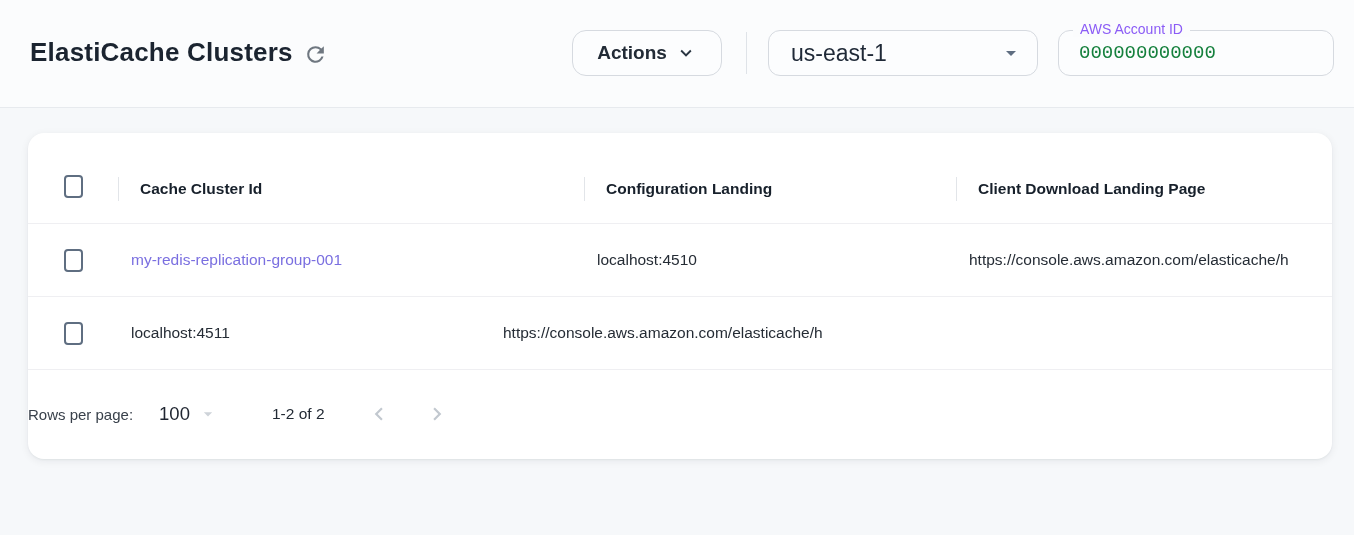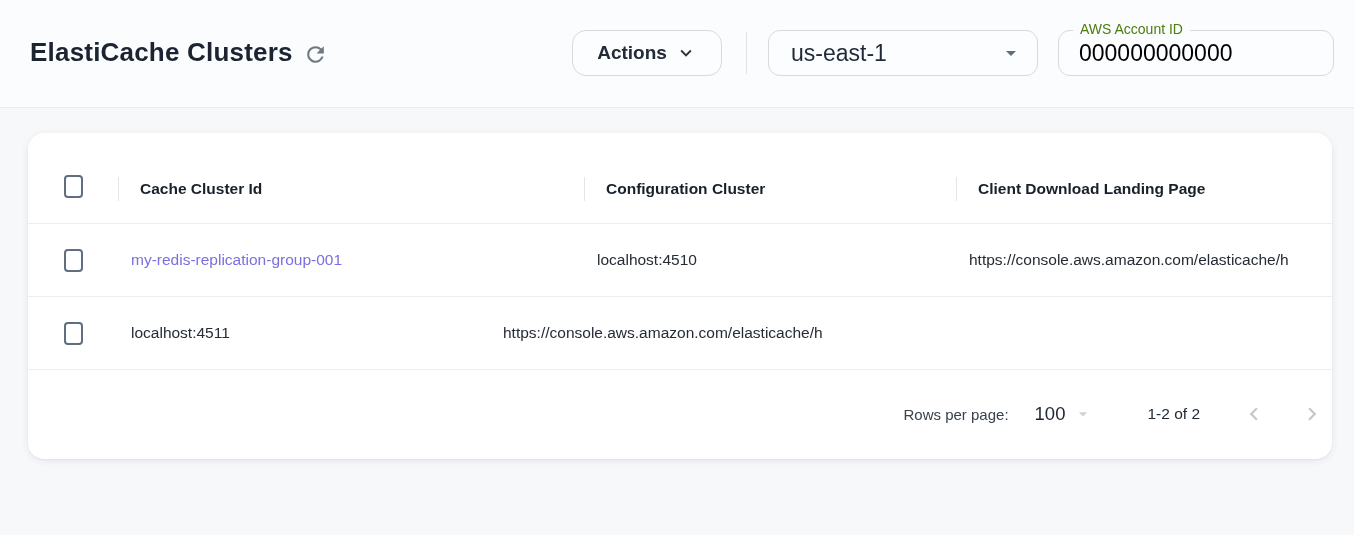--- a/index.html
+++ b/index.html
@@ -47,25 +47,25 @@
     font-size:23px; color:#1f2937;
   }
   .region-select .caret { margin-left:auto; }
   .account-field {
     position:absolute; left:1058px; top:30px; width:276px; height:46px;
     background:#fcfdfe; border:1px solid #d6dae0; border-radius:12px;
   }
   .account-label {
     position:absolute; top:-10px; left:14px;
     padding:0 7px; background:var(--topbar-bg,#fbfcfd);
-    font-size:14px; color:#4d7c0f; white-space:nowrap;
+    font-size:14px; color:#8b5cf6; white-space:nowrap;
   }
   .account-input {
     width:100%; height:100%; border:none; outline:none; background:transparent;
-    padding:0 16px 0 20px; font-family:Liberation Sans, sans-serif; font-size:23px; color:#000000;
+    padding:0 16px 0 20px; font-family:Liberation Mono, monospace; font-size:19px; color:#15803d;
   }
 
   
   .card {
     position:absolute; left:28px; top:133px; width:1304px; height:326px;
     background:var(--card-bg,#ffffff); border-radius:16px;
     box-shadow:0 2px 8px rgba(20,30,45,.07), 0 1px 2px rgba(20,30,45,.05);
     overflow:hidden;
   }
   .grid { padding-top:16px; }
@@ -80,21 +80,21 @@
   .hsep { position:absolute; left:0; top:50%; transform:translateY(-50%); width:1px; height:24px; background:#e2e5e9; }
   .dcell { padding-left:13px; font-size:15.5px; color:#252c35; white-space:nowrap; }
   .col-3.dcell { overflow:hidden; }
   .checkbox {
     width:19px; height:23px; border:2.5px solid var(--checkbox-border,#5f6e81);
     border-radius:4px; background:#fff; cursor:pointer; flex:none;
   }
   .row-link { color:var(--link,#7a6fe0); text-decoration:none; cursor:pointer; }
 
   
-  .pagination { height:88px; display:flex; align-items:center; justify-content:flex-end; }
+  .pagination { height:88px; display:flex; align-items:center; justify-content:flex-start; }
   .rpp-label { font-size:15px; color:#39414b; margin-right:26px; }
   .rpp-select { display:flex; align-items:center; gap:8px; cursor:pointer; margin-right:54px; }
   .rpp-value { font-size:18.5px; color:#1f2530; }
   .range-label { font-size:15.5px; color:#222a34; margin-right:34px; }
   .page-btn { width:40px; height:40px; border-radius:50%; }
   .page-btn + .page-btn { margin-left:18px; }
 </style>
 </head>
 <body>
 
@@ -145,21 +145,21 @@
       <div class="g-row g-header">
         <div class="col-check">
           <span class="checkbox"></span>
         </div>
         <div class="hcell col-1">
           <span class="hsep"></span>
           <span>Cache Cluster Id</span>
         </div>
         <div class="hcell col-2">
           <span class="hsep"></span>
-          <span>Configuration Cluster</span>
+          <span>Configuration Landing</span>
         </div>
         <div class="hcell col-3">
           <span class="hsep"></span>
           <span>Client Download Landing Page</span>
         </div>
       </div>
 
       <div class="g-row g-data">
         <div class="col-check">
           <span class="checkbox"></span>

